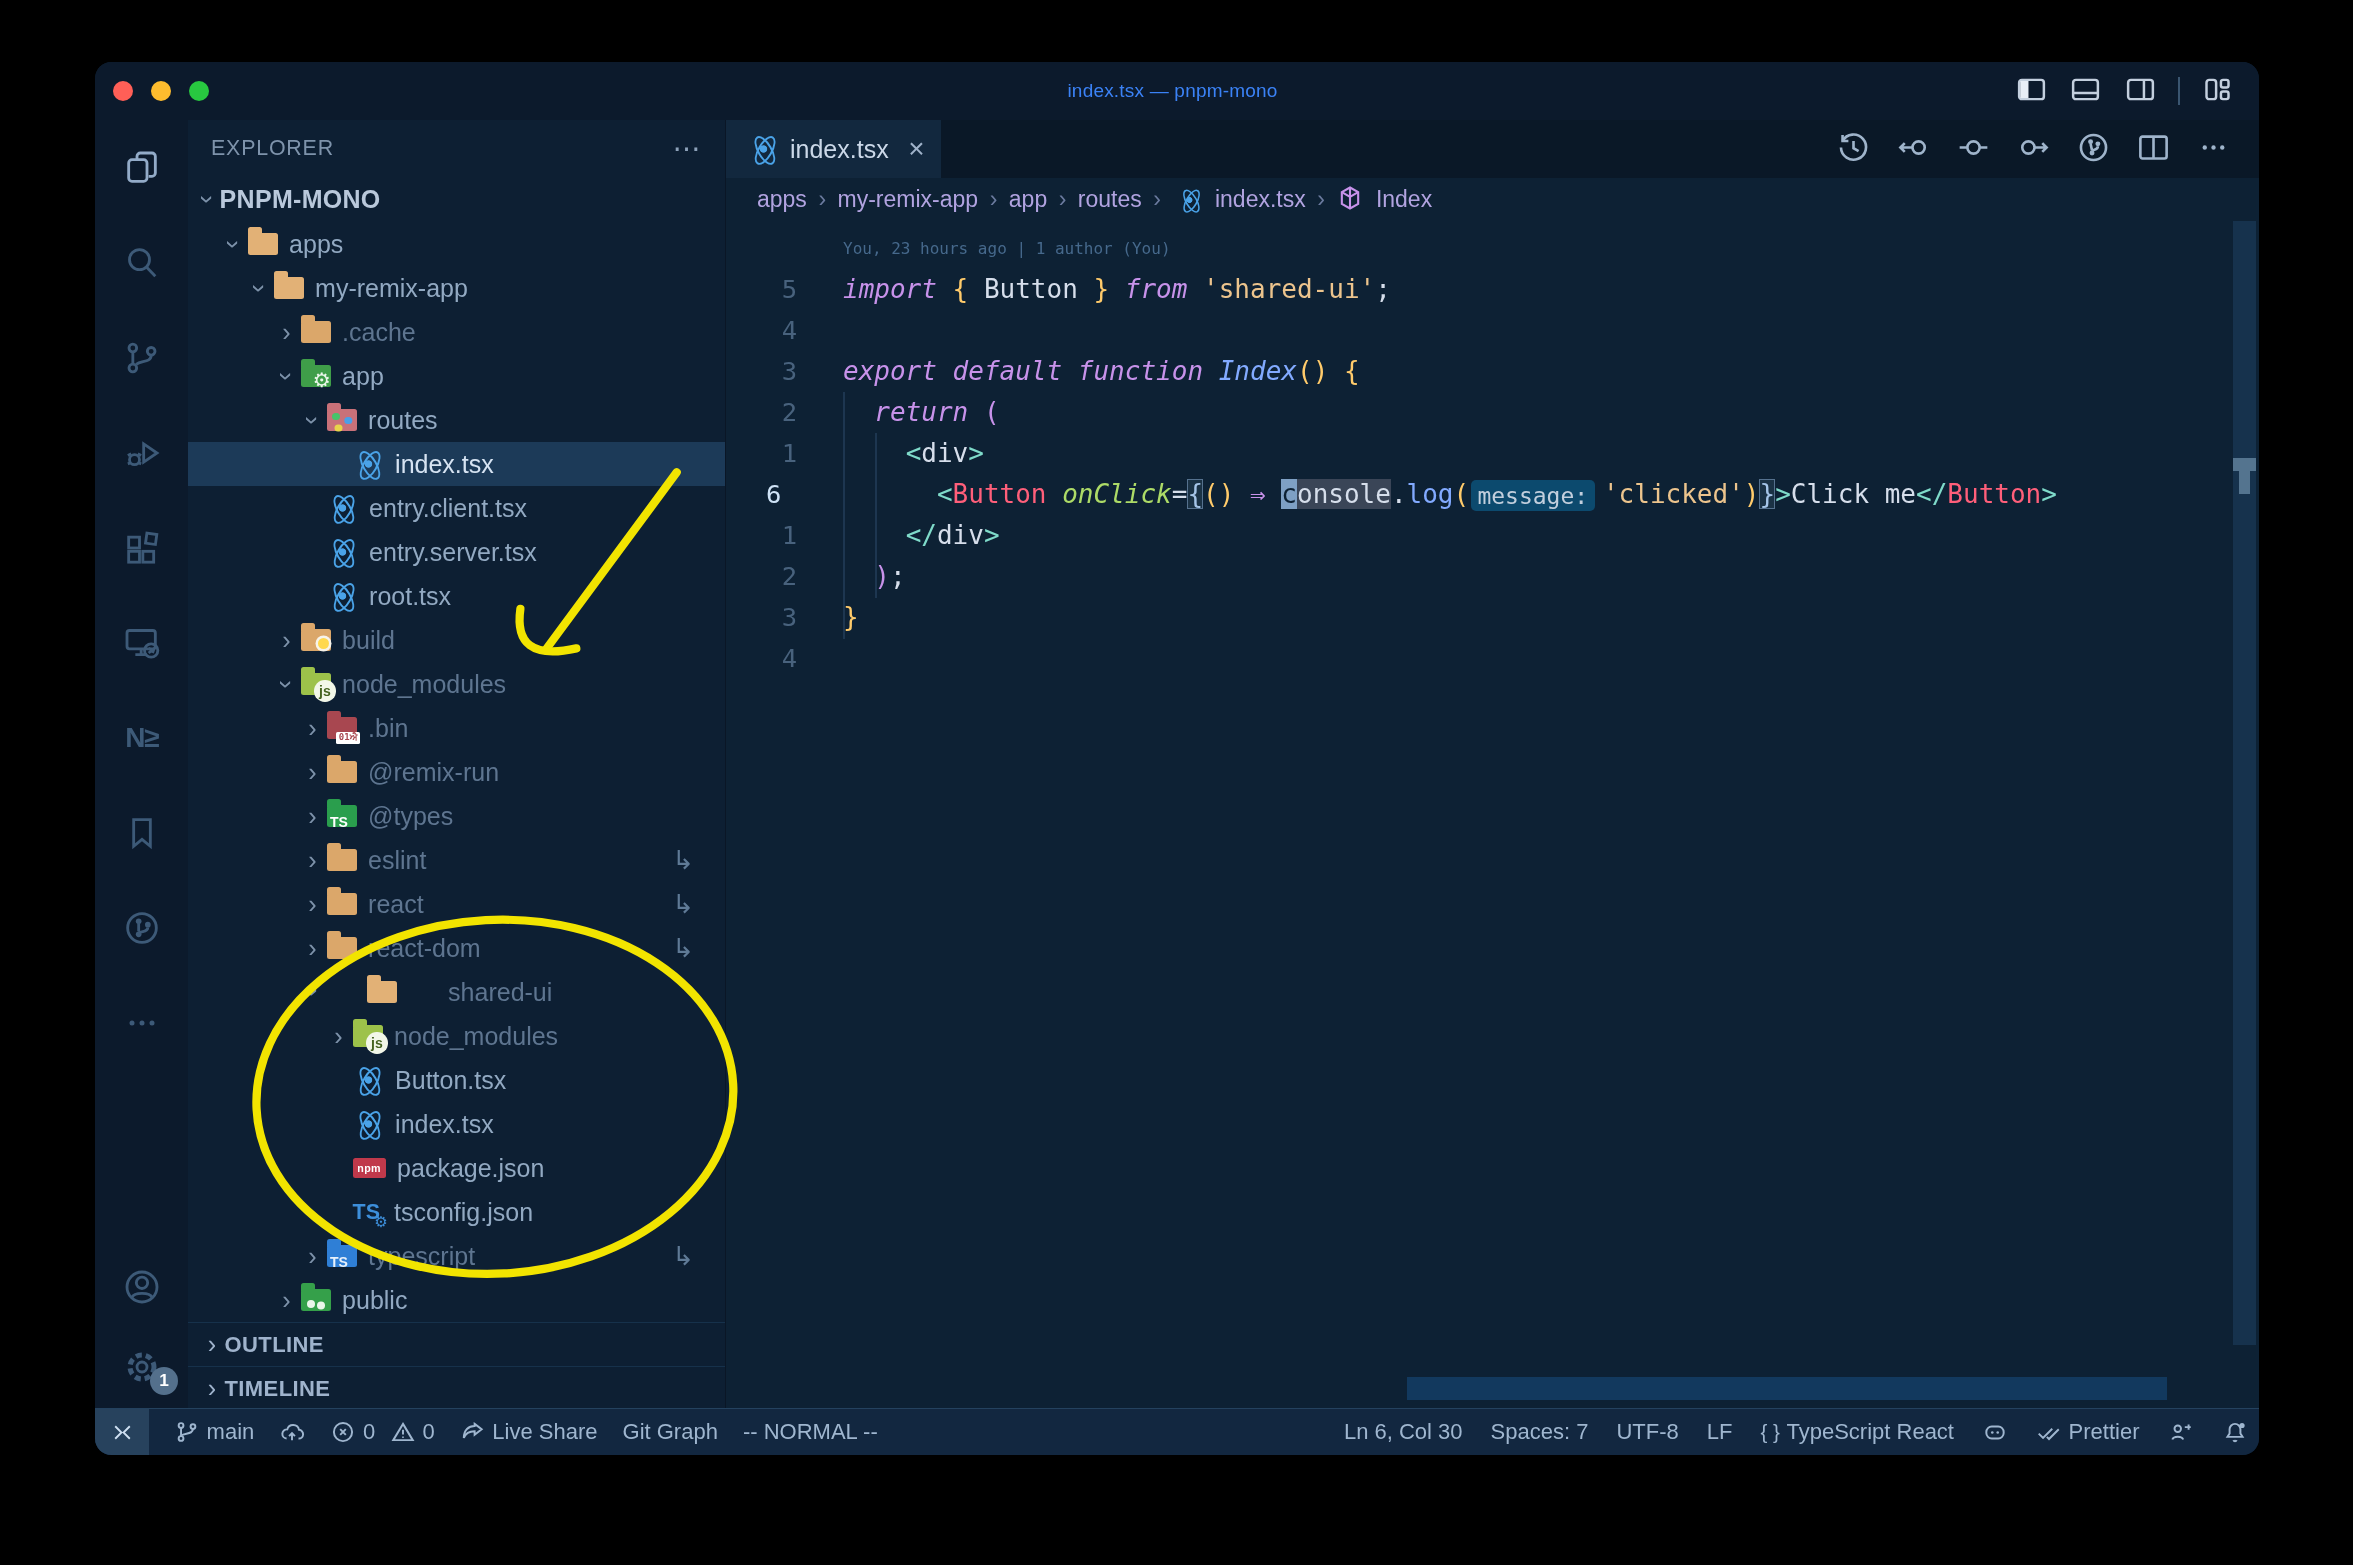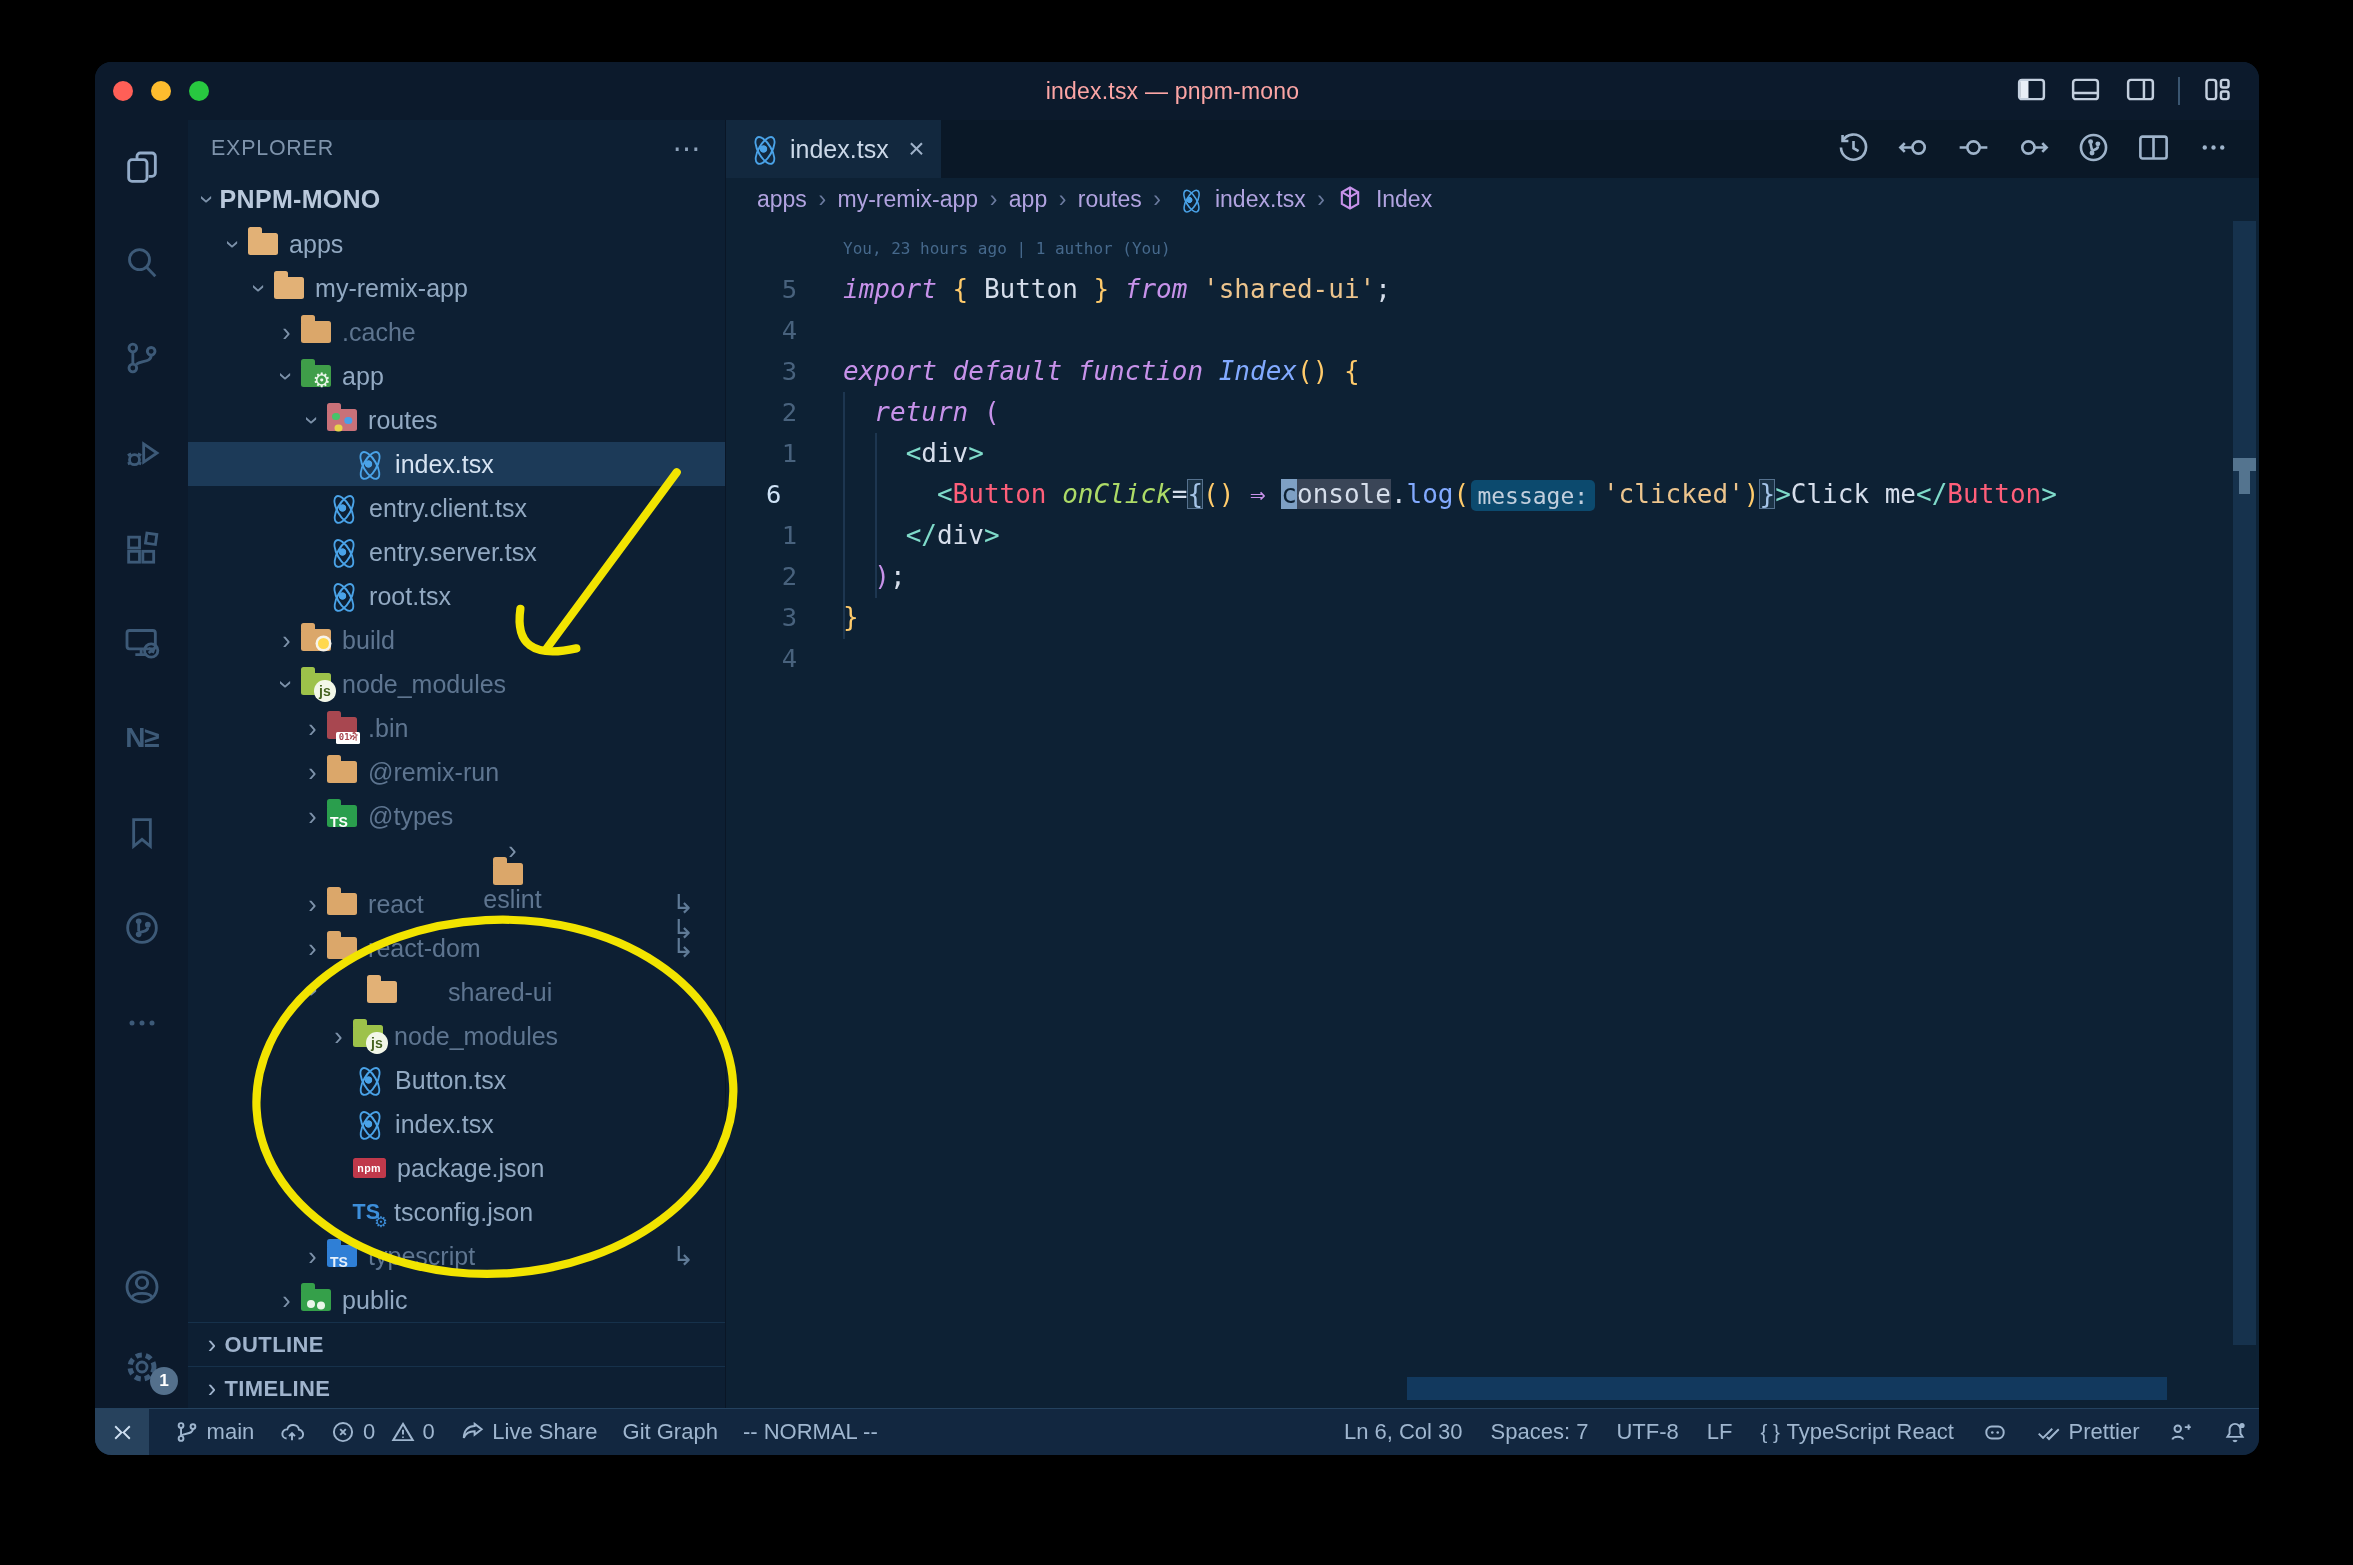--- a/index.html
+++ b/index.html
@@ -11,22 +11,22 @@
   .window { position:absolute; left:95px; top:62px; width:2164px; height:1393px;
             background:#0d2134; border-radius:16.5px; overflow:hidden;
             box-shadow:0 25px 74px rgba(0,0,0,.8); }
 
   
   .titlebar { position:absolute; left:0; top:0; right:0; height:58px; background:#0c1a2c;
               display:flex; align-items:center; }
   .traffic { display:flex; gap:18px; margin-left:18px; }
   .tl { width:20px; height:20px; border-radius:50%; }
   .tl.red{background:#ff5f57;} .tl.yellow{background:#febc2e;} .tl.green{background:#28c840;}
-  .win-title { position:absolute; left:0; right:9px; text-align:center; color:#fca5a5;
-               font-size:23px; letter-spacing:0.2px; pointer-events:none; }
+  .win-title { position:absolute; left:0; right:9px; text-align:center; color:#3b82f6;
+               font-size:19px; letter-spacing:0.2px; pointer-events:none; }
   .win-controls { margin-left:auto; display:flex; align-items:center; gap:21.4px; margin-right:25px; z-index:2; }
   .win-controls svg { width:33px; height:33px; stroke:#c3cfde; fill:none; stroke-width:1.8; }
   .wc-divider { width:1.6px; height:28px; background:#3a5570; }
 
   
   .mainrow { position:absolute; top:58px; left:0; right:0; bottom:47px; display:flex; }
 
   
   .activitybar { width:93px; background:#0c1a2c; position:relative; flex:none; }
   .ab-icons { position:absolute; top:0; left:0; right:0; display:flex; flex-direction:column; align-items:center; }
@@ -375,21 +375,21 @@
             <div class="row dim" style="padding-left: 112px;">
               <span class="chev right"></span>
               <span class="fic i-folder-tan folder"></span>
               <span class="label">@remix-run</span>
             </div>
             <div class="row dim" style="padding-left: 112px;">
               <span class="chev right"></span>
               <span class="fic i-folder-types folder"></span>
               <span class="label">@types</span>
             </div>
-            <div class="row dim" style="padding-left: 112px; flex-direction: column;">
+            <div class="row dim" style="padding-left: 112px;">
               <span class="chev right"></span>
               <span class="fic i-folder-tan folder"></span>
               <span class="label">eslint</span>
               <span class="symlink">↳</span>
             </div>
             <div class="row dim" style="padding-left: 112px;">
               <span class="chev right"></span>
               <span class="fic i-folder-tan folder"></span>
               <span class="label">react</span>
               <span class="symlink">↳</span>

